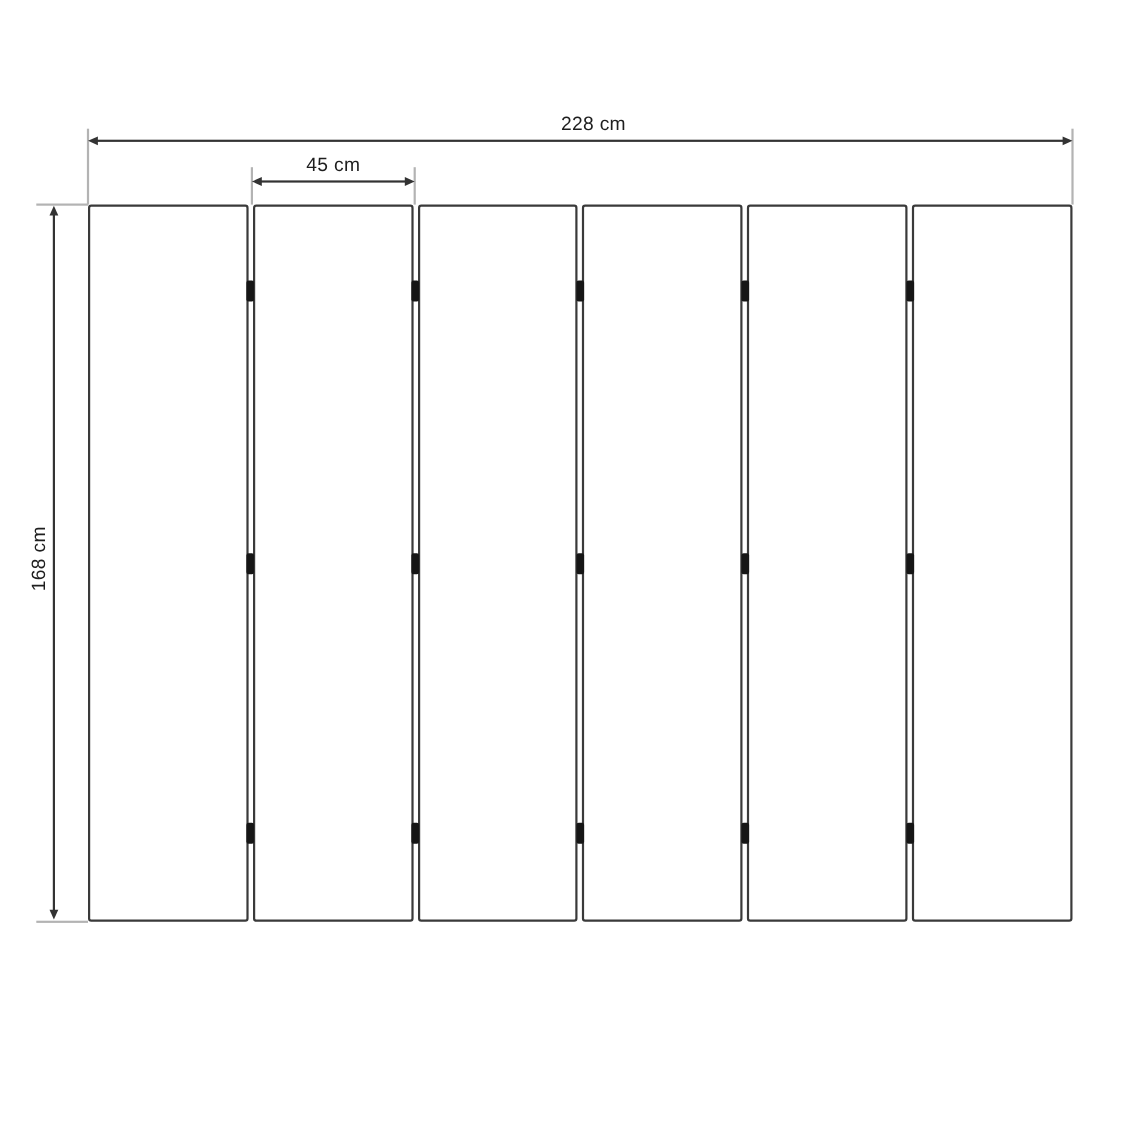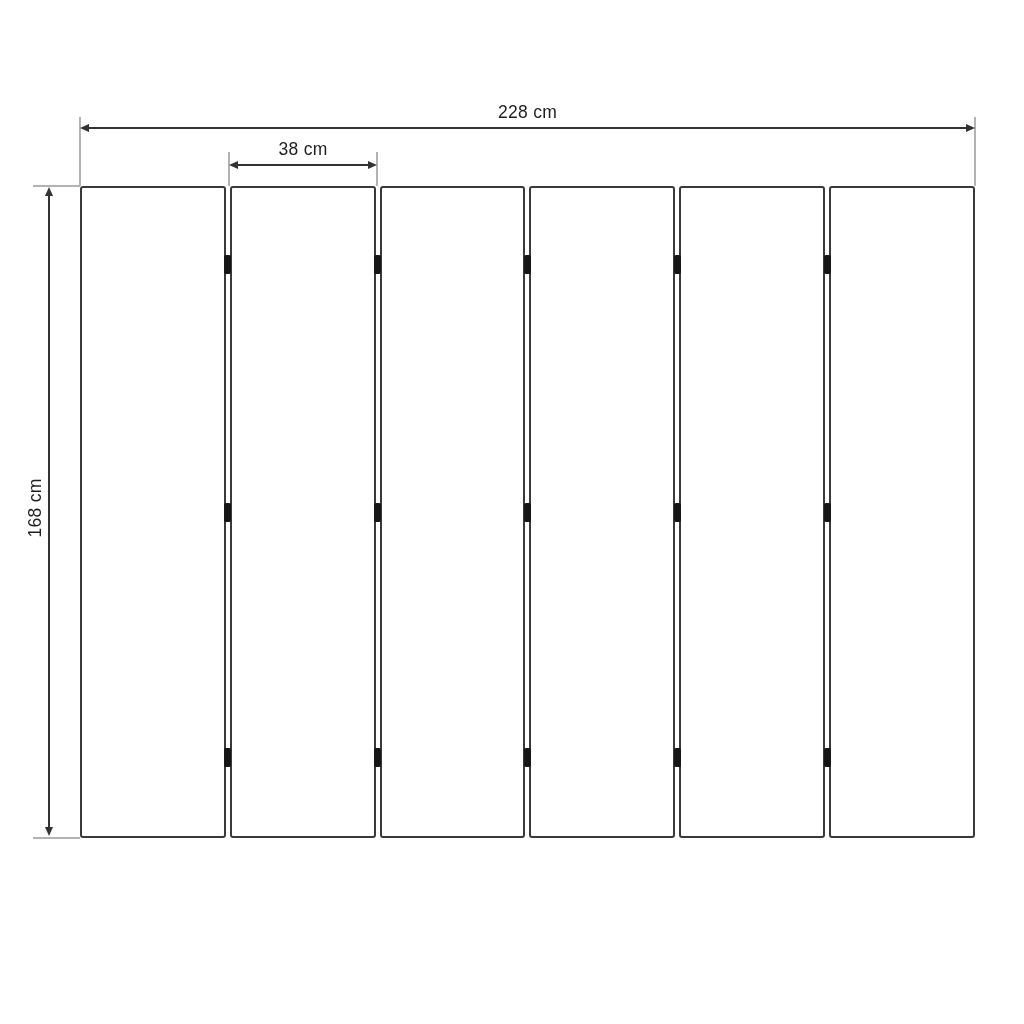--- a/index.html
+++ b/index.html
@@ -66,21 +66,21 @@
 
   
   .dim-label {
     position: absolute;
     color: #1e1e1e;
     font-size: 17.5px;
     letter-spacing: 0.3px;
     text-align: center;
     white-space: nowrap;
   }
-  .label-total-width { left: 80px; width: 895px; top: 102px; }
+  .label-total-width { left: 92px; width: 895px; top: 102px; }
   .label-panel-width { left: 229px; width: 148px; top: 139px; }
   .label-height {
     left: 35px;
     top: 508px;
     transform: translate(-50%, -50%) rotate(-90deg);
     transform-origin: center center;
   }
 </style>
 </head>
 <body>
@@ -95,21 +95,21 @@
   <div class="ext-line ext-h" style="left:33px; top:837px; width:47px;"></div>
 
   <div class="dim-line dim-h" style="left:84px; top:127px; width:887px;"></div>
   <div class="arrow arrow-left" style="left:80px; top:124px;"></div>
   <div class="arrow arrow-right" style="left:966px; top:124px;"></div>
   <div class="dim-label label-total-width">228 cm</div>
 
   <div class="dim-line dim-h" style="left:233px; top:164px; width:140px;"></div>
   <div class="arrow arrow-left" style="left:229px; top:161px;"></div>
   <div class="arrow arrow-right" style="left:368px; top:161px;"></div>
-  <div class="dim-label label-panel-width">38 cm</div>
+  <div class="dim-label label-panel-width">45 cm</div>
 
   <div class="dim-line dim-v" style="left:48px; top:191px; height:641px;"></div>
   <div class="arrow arrow-up" style="left:45px; top:187px;"></div>
   <div class="arrow arrow-down" style="left:45px; top:827px;"></div>
   <div class="dim-label label-height">168 cm</div>
 
   <div class="panels-row">
       <div class="panel"></div>
       <div class="panel"></div>
       <div class="panel"></div>

